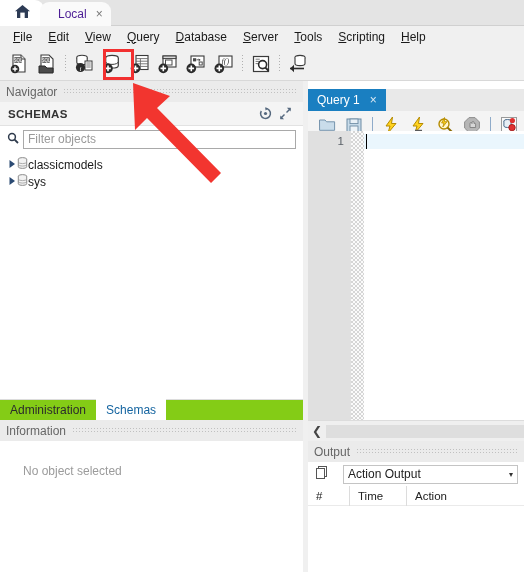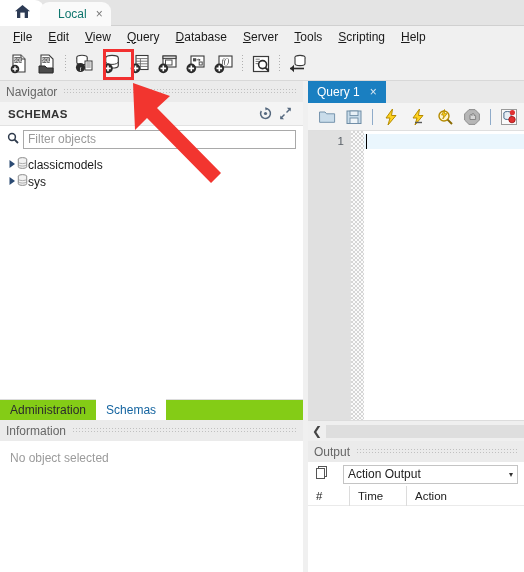--- a/index.html
+++ b/index.html
@@ -25,21 +25,21 @@
     display: flex; align-items: center; justify-content: center;
   }
   .conn-tab {
     position: absolute; left: 40px; top: 2px; height: 24px;
     padding: 0 8px 0 18px;
     background: #fafafa;
     border-top-left-radius: 9px; border-top-right-radius: 9px;
     display: flex; align-items: center; gap: 9px;
     color: #333;
   }
-  .conn-tab .lbl { font-size: 12px; color: #0f766e; }
+  .conn-tab .lbl { font-size: 12px; color: #4c1d95; }
   .tab-close { color: #777; font-size: 12px; line-height: 1; cursor: pointer; }
 
   
   .menubar {
     position: absolute; left: 0; top: 26px; width: 432px; height: 21px;
     background: #f0f0f0;
     display: flex; align-items: center; padding-left: 5px;
   }
   .menu-item {
     padding: 2px 8px; font-size: 12px; color: #1a1a1a; cursor: default;
@@ -107,29 +107,29 @@
   .ltab { height: 21px; padding: 0 10px; display: flex; align-items: center; font-size: 12px; color: #2b2b2b; cursor: pointer; }
   .ltab.active { background: #ffffff; color: #1464a0; }
 
   .info-cap {
     position: absolute; left: 0; bottom: 131px; width: 303px; height: 21px;
     background: #ebebeb; display: flex; align-items: center; padding: 0 6px; gap: 6px;
     color: #666; font-size: 12px;
   }
   .info-body {
     position: absolute; left: 0; bottom: 0; width: 358px; height: 131px;
-    background: #ffffff; padding: 10px;
+    background: #ffffff; padding: 23px;
   }
   .info-body .msg { font-size: 12px; color: #9b9b9b; }
 
   .vsplit { position: absolute; left: 303px; top: 81px; width: 5px; bottom: 0; background: #f0f0f0; }
 
   
   .right-panel { position: absolute; left: 308px; top: 81px; right: 0; bottom: 0; background: #ffffff; }
-  .q-tabstrip { height: 22px; background: #e9e9e9; display: flex; align-items: center; }
+  .q-tabstrip { height: 22px; background: #e9e9e9; display: flex; align-items: center; margin-top: 8px; }
   .q-tab {
     height: 22px; padding: 0 9px; background: #1a7fc1; color: #ffffff;
     display: flex; align-items: center; gap: 10px; font-size: 12px; cursor: pointer;
   }
   .q-tab .x { color: #dce9f3; font-size: 12px; }
 
   .q-toolbar {
     height: 28px; background: #f4f4f4; border-bottom: 1px solid #dfdfdf;
     display: flex; align-items: center; padding-left: 7px; gap: 3px;
   }

